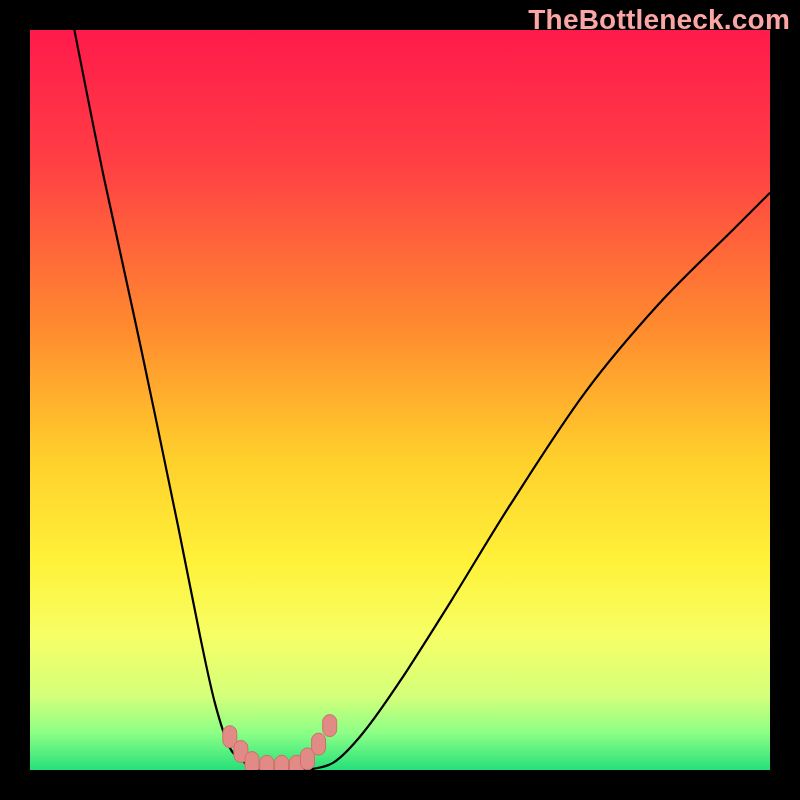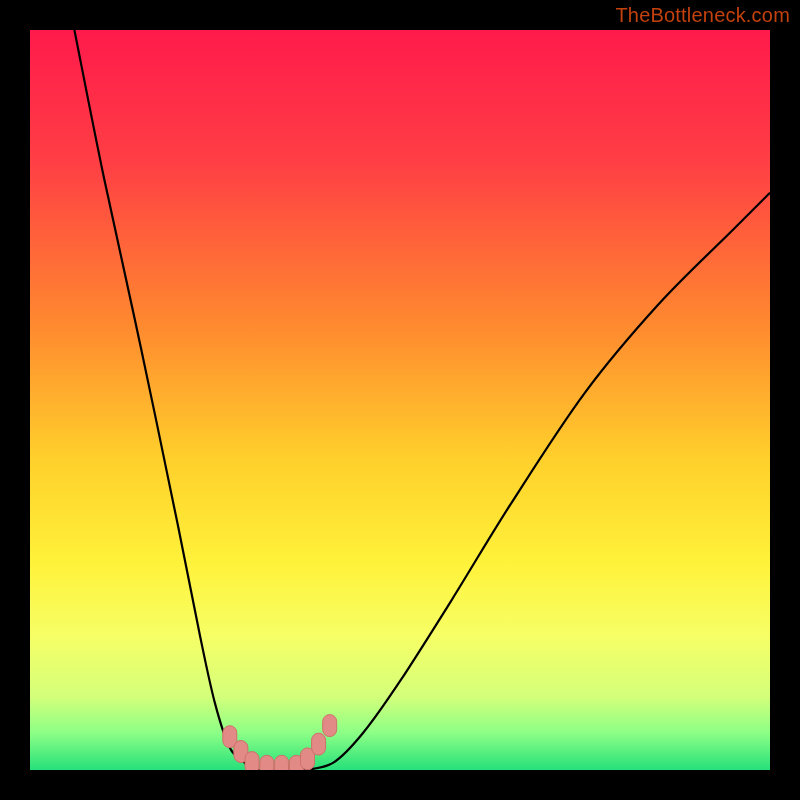--- a/index.html
+++ b/index.html
@@ -14,23 +14,23 @@
   .frame {
     position: relative;
     width: 800px;
     height: 800px;
     background: #000;
   }
   .watermark {
     position: absolute;
     top: 4px;
     right: 10px;
-    color: #c2410c;
-    font-size: 20px;
-    font-weight: 400;
+    color: #fca5a5;
+    font-size: 28px;
+    font-weight: 700;
     letter-spacing: 0.2px;
     user-select: none;
   }
   .plot {
     position: absolute;
     left: 30px;
     top: 30px;
     width: 740px;
     height: 740px;
     overflow: hidden;

